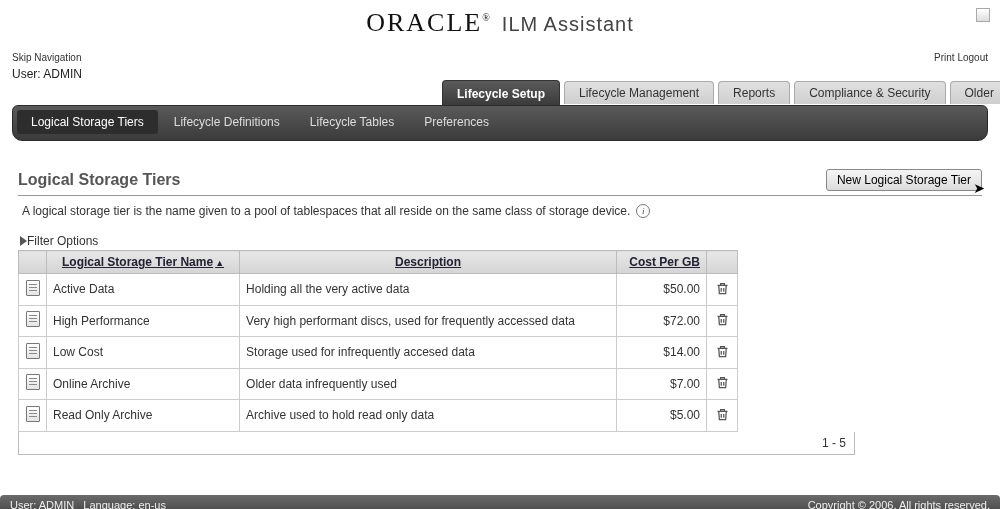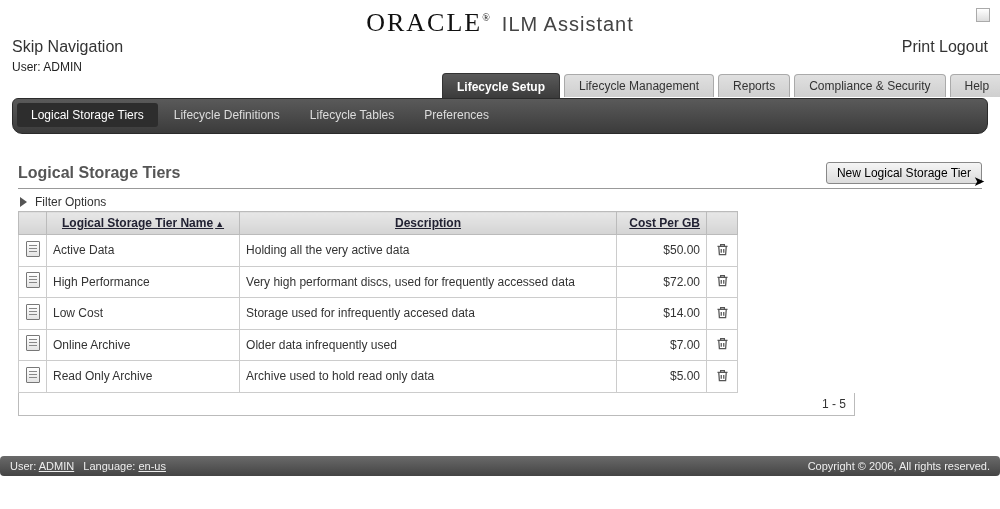--- a/index.html
+++ b/index.html
@@ -15,21 +15,21 @@
   .logo-row { display: flex; align-items: baseline; gap: 10px; justify-content: center; }
   .oracle-logo {
     font-family: "Times New Roman", serif;
     font-size: 26px;
     letter-spacing: 2px;
     font-weight: 400;
     color: #111;
   }
   .oracle-r { font-size: 10px; vertical-align: super; }
   .app-title { font-size: 20px; color: #444; letter-spacing: 1px; }
-  .skip-row { display:flex; justify-content:space-between; font-size:16px; color:#333;}
+  .skip-row { display:flex; justify-content:space-between; margin-top:14px; font-size:10px; color:#333;}
   .user-row { font-size:12px; color:#222; margin-top:4px; }
   .corner-icon { position:absolute; top:8px; right:10px; width:14px; height:14px; border:1px solid #aaa; background:linear-gradient(#fff,#ddd); }
   
   .primary-tabs-wrap { position:relative; margin-top:-2px; }
   .primary-tabs { display:flex; align-items:center; gap:4px; padding-left:430px; height:26px; }
   .ptab {
     position:relative;
     background:linear-gradient(#e0e0e0,#cfcfcf);
     border:1px solid #aaa;
     border-bottom:none;
@@ -79,21 +79,21 @@
     padding:3px 10px;
     font-size:12px;
     cursor:pointer;
     position:relative;
   }
   .cursor-arrow {
     position:absolute; right:-4px; bottom:-6px; font-size:14px; color:#000; pointer-events:none;
   }
   .section-desc { margin:8px 0 16px 4px; font-size:12px; color:#333; display:flex; align-items:center; gap:6px;}
   .info-icon { display:inline-flex; width:14px; height:14px; border:1px solid #777; border-radius:50%; align-items:center; justify-content:center; font-size:9px; font-style:italic; font-family:serif; color:#444;}
-  .filter-row { display:flex; align-items:center; gap:8px; margin:6px 0 2px 2px; color:#333;}
+  .filter-row { display:flex; align-items:center; gap:0; margin:6px 0 2px 2px; color:#333;}
   .tri { width:0;height:0;border-left:7px solid #555;border-top:5px solid transparent;border-bottom:5px solid transparent;}
   
   table.data { border-collapse:collapse; width:720px; border:1px solid #bbb;}
   .data th {
     background:linear-gradient(#e7e7e7,#d4d4d4);
     border:1px solid #bbb;
     font-size:12px;
     padding:4px 6px;
     color:#223;
     text-decoration:underline;
@@ -155,37 +155,41 @@
     <span>User:</span>
     <span>ADMIN</span>
   </div>
 
   <div class="primary-tabs-wrap">
     <div class="primary-tabs">
       <div class="ptab active"><span>Lifecycle Setup</span></div>
       <div class="ptab"><span>Lifecycle Management</span></div>
       <div class="ptab"><span>Reports</span></div>
       <div class="ptab"><span>Compliance &amp; Security</span></div>
-      <div class="ptab"><span>Help</span></div>
+      <div class="ptab"><span>Older</span></div>
     </div>
     <div class="subtab-bar">
       <div class="stab active"><span>Logical Storage Tiers</span></div>
       <div class="stab"><span>Lifecycle Definitions</span></div>
       <div class="stab"><span>Lifecycle Tables</span></div>
       <div class="stab"><span>Preferences</span></div>
     </div>
   </div>
 
   <div class="content">
     <div class="section-head-row">
       <div class="section-title">Logical Storage Tiers</div>
       <button class="new-btn">
         <span>New Logical Storage Tier</span>
         <span class="cursor-arrow">➤</span>
       </button>
+    </div>
+    <div class="section-desc">
+      <span>A logical storage tier is the name given to a pool of tablespaces that all reside on the same class of storage device.</span>
+      <span class="info-icon">i</span>
     </div>
 
     <div class="filter-row">
       <span class="tri"></span>
       <span>Filter Options</span>
     </div>
 
     <table class="data">
       <thead>
         <tr>

